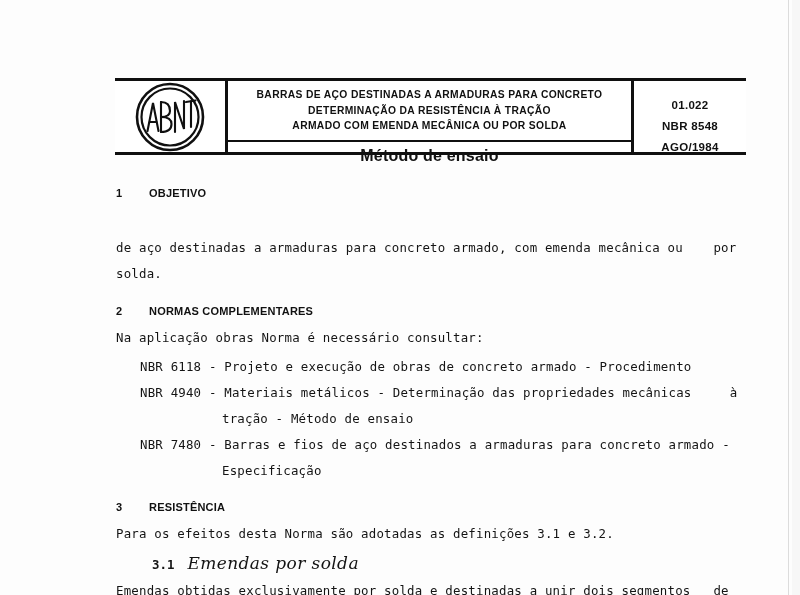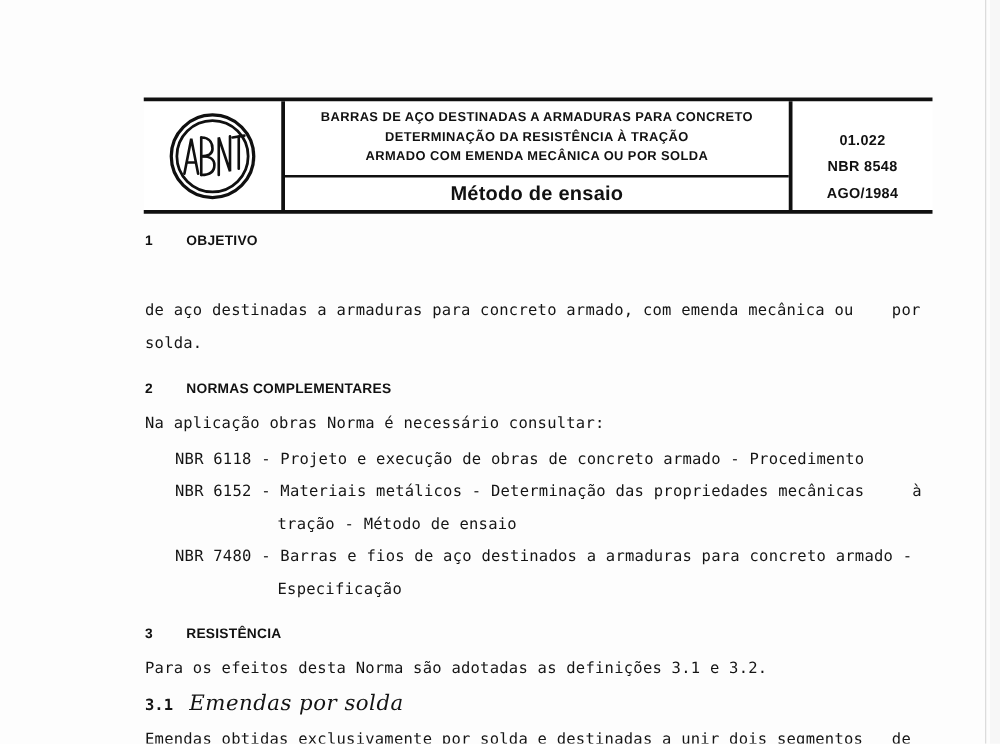--- a/index.html
+++ b/index.html
@@ -40,21 +40,21 @@
     height: 595px;
     background: #f7f7f7;
   }
 
   
   .header-box {
     position: absolute;
     left: 115px;
     top: 78px;
     width: 631px;
-    height: 93px;
+    height: 77px;
     border-top: 3px solid #101010;
     border-bottom: 3px solid #101010;
     box-sizing: border-box;
     display: flex;
     background: #ffffff;
   }
   .hdr-logo-cell {
     width: 113px;
     flex: 0 0 113px;
     border-right: 3px solid #101010;
@@ -236,32 +236,32 @@
   <div class="blk para" style="top:261px;">solda.</div>
 
   <div class="blk sec-heading" style="top:305px;">
     <span class="num">2</span>
     <span>NORMAS COMPLEMENTARES</span>
   </div>
   <div class="blk para" style="top:325px;">Na aplicação obras Norma é necessário consultar:</div>
 
   <div class="blk list-line" style="top:354px; left:140px;">NBR 6118 - Projeto e execução de obras de concreto armado - Procedimento</div>
 
-  <div class="blk list-line" style="top:380px; left:140px;">NBR 6152 - Materiais metálicos - Determinação das propriedades mecânicas     à</div>
+  <div class="blk list-line" style="top:380px; left:140px;">NBR 4940 - Materiais metálicos - Determinação das propriedades mecânicas     à</div>
   <div class="blk list-line" style="top:406px; left:222px;">tração - Método de ensaio</div>
 
   <div class="blk list-line" style="top:432px; left:140px;">NBR 7480 - Barras e fios de aço destinados a armaduras para concreto armado -</div>
   <div class="blk list-line" style="top:458px; left:222px;">Especificação</div>
 
   <div class="blk sec-heading" style="top:501px;">
     <span class="num">3</span>
     <span>RESISTÊNCIA</span>
   </div>
   <div class="blk para" style="top:521px;">Para os efeitos desta Norma são adotadas as definições 3.1 e 3.2.</div>
 
-  <div class="blk subsec" style="top:553px;">
+  <div class="blk subsec" style="top:553px;margin-left:36px;">
     <span class="snum">3.1</span>
     <span class="stitle">Emendas por solda</span>
   </div>
 
   <div class="clipped-line para" style="top:578px; width:670px; height:17px;">Emendas obtidas exclusivamente por solda e destinadas a unir dois segmentos   de</div>
 
 </div>
 
 </body></html>

